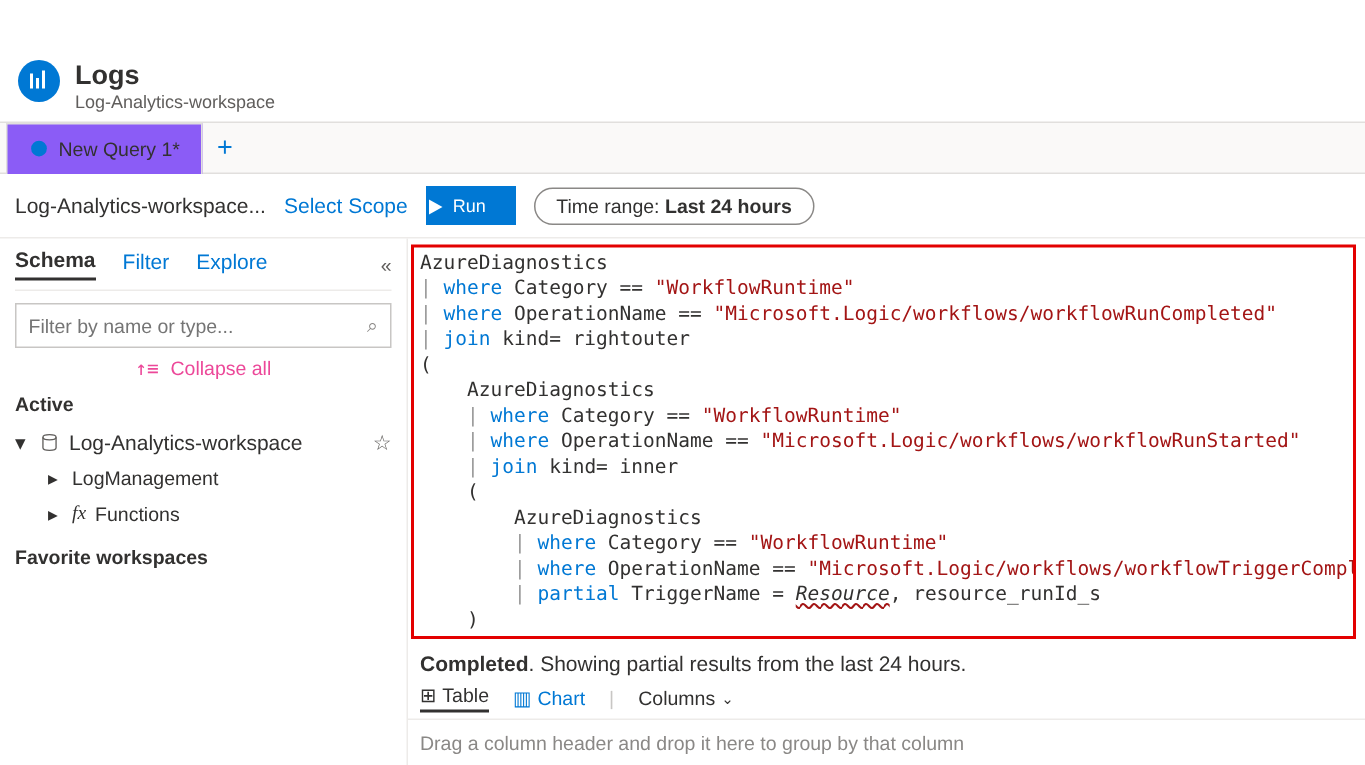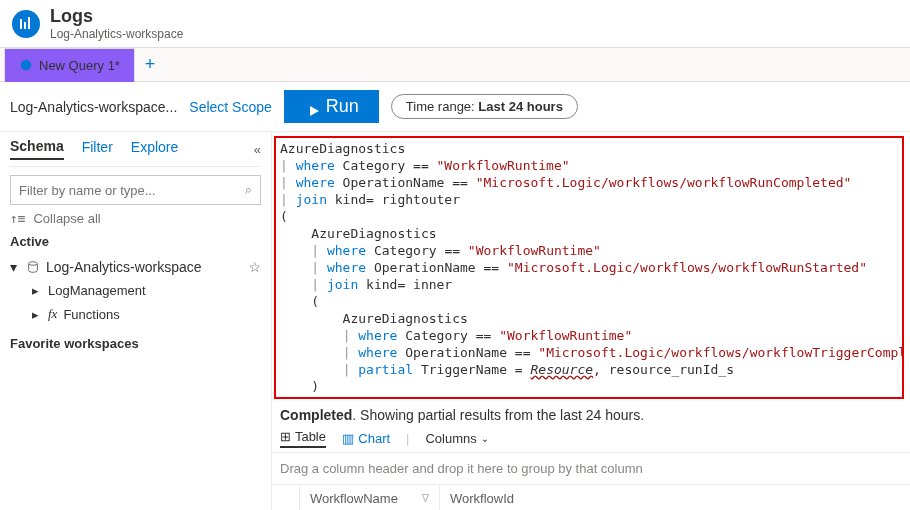--- a/index.html
+++ b/index.html
@@ -1,41 +1,41 @@
 <!DOCTYPE html>
 <html><head>
 <meta charset="utf-8">
 <style>
   * { box-sizing: border-box; margin: 0; padding: 0; }
   body { font-family: "Segoe UI", Arial, sans-serif; font-size: 13px; color: #323130; background: #fff; width: 910px; height: 510px; overflow: hidden; }
-  .header { display: flex; align-items: center; padding: 6px 12px; border-bottom: 1px solid #e1dfdd; }
+  .header { display: flex; padding: 6px 12px; border-bottom: 1px solid #e1dfdd; margin-top: 34px; }
   .header-icon { width: 28px; height: 28px; background: #0078d4; border-radius: 50%; display: flex; align-items: center; justify-content: center; margin-right: 10px; }
   .header-icon svg { width: 16px; height: 16px; fill: #fff; }
   .header-text h1 { font-size: 18px; font-weight: 600; }
   .header-text .sub { font-size: 12px; color: #605e5c; }
   .tabs-bar { display: flex; align-items: center; border-bottom: 1px solid #e1dfdd; background: #faf9f8; height: 34px; padding-left: 4px;}
   .tab { display: flex; align-items: center; padding: 0 14px; height: 34px; background: #8b5cf6; border: 1px solid #e1dfdd; border-bottom: none; font-size: 13px; cursor: pointer; }
   .tab .dot-icon { width: 14px; height: 14px; margin-right: 6px; fill: #0078d4; }
   .tab-add { width: 30px; text-align: center; color: #0078d4; font-size: 18px; cursor: pointer; }
   .toolbar { display: flex; align-items: center; padding: 8px 10px; gap: 12px; border-bottom: 1px solid #edebe9; }
   .scope-label { font-size: 14px; color: #323130; max-width: 170px; overflow: hidden; text-overflow: ellipsis; white-space: nowrap; }
   .link-btn { color: #0078d4; font-size: 14px; cursor: pointer; }
-  .run-btn { background: #0078d4; color: #fff; border: none; padding: 6px 20px 6px 24px; font-size: 18px; display: flex; align-items: flex-end; gap: 6px; cursor: pointer; }
+  .run-btn { background: #0078d4; color: #fff; border: none; padding: 6px 20px 6px 0; font-size: 12px; display: flex; align-items: flex-end; gap: 6px; cursor: pointer; }
   .run-btn svg { width: 12px; height: 12px; fill: #fff; }
   .timerange { border: 1px solid #8a8886; border-radius: 14px; padding: 4px 14px; font-size: 13px; cursor: pointer; }
   .timerange b { font-weight: 600; }
   .main { display: flex; height: calc(510px - 44px - 34px - 44px); }
   .sidebar { width: 272px; border-right: 1px solid #edebe9; padding: 6px 10px; overflow: hidden; }
   .side-tabs { display: flex; gap: 18px; align-items: center; border-bottom: 1px solid #edebe9; padding-bottom: 6px; margin-bottom: 8px; }
   .side-tab { font-size: 14px; color: #0078d4; cursor: pointer; padding-bottom: 4px; }
   .side-tab.active { color: #323130; font-weight: 600; border-bottom: 2px solid #323130; }
   .collapse-icon { margin-left: auto; cursor: pointer; color: #605e5c; font-size: 13px; }
   .search-box { display: flex; align-items: center; border: 1px solid #c8c6c4; padding: 6px 8px; color: #605e5c; font-size: 13px; margin-bottom: 6px; }
   .search-box input { border: none; outline: none; flex: 1; font-size: 13px; }
-  .collapse-all { text-align: left; color: #737373; font-size: 13px; cursor: pointer; margin-bottom: 8px; }
+  .collapse-all { text-align: center; color: #ec4899; font-size: 13px; cursor: pointer; margin-bottom: 8px; }
   .section-label { font-weight: 600; font-size: 13px; margin: 6px 0; }
   .tree-row { display: flex; align-items: center; padding: 4px 0; font-size: 14px; cursor: pointer; gap: 6px;}
   .tree-row .caret { width: 10px; display: inline-block; }
   .tree-row.child { padding-left: 22px; font-size: 13px;}
   .star { margin-left: auto; color: #605e5c; }
   .fx { font-style: italic; font-family: serif; }
   .editor-pane { flex: 1; display: flex; flex-direction: column; overflow: hidden;}
   .query-box { border: 2px solid #e30000; margin: 4px 6px 2px 2px; font-family: Consolas, monospace; font-size: 13px; line-height: 17px; padding: 2px 4px; background: #fff; white-space: pre; overflow: hidden; }
   .kw-pipe { color: #999; }
   .kw { color: #0078d4; }

